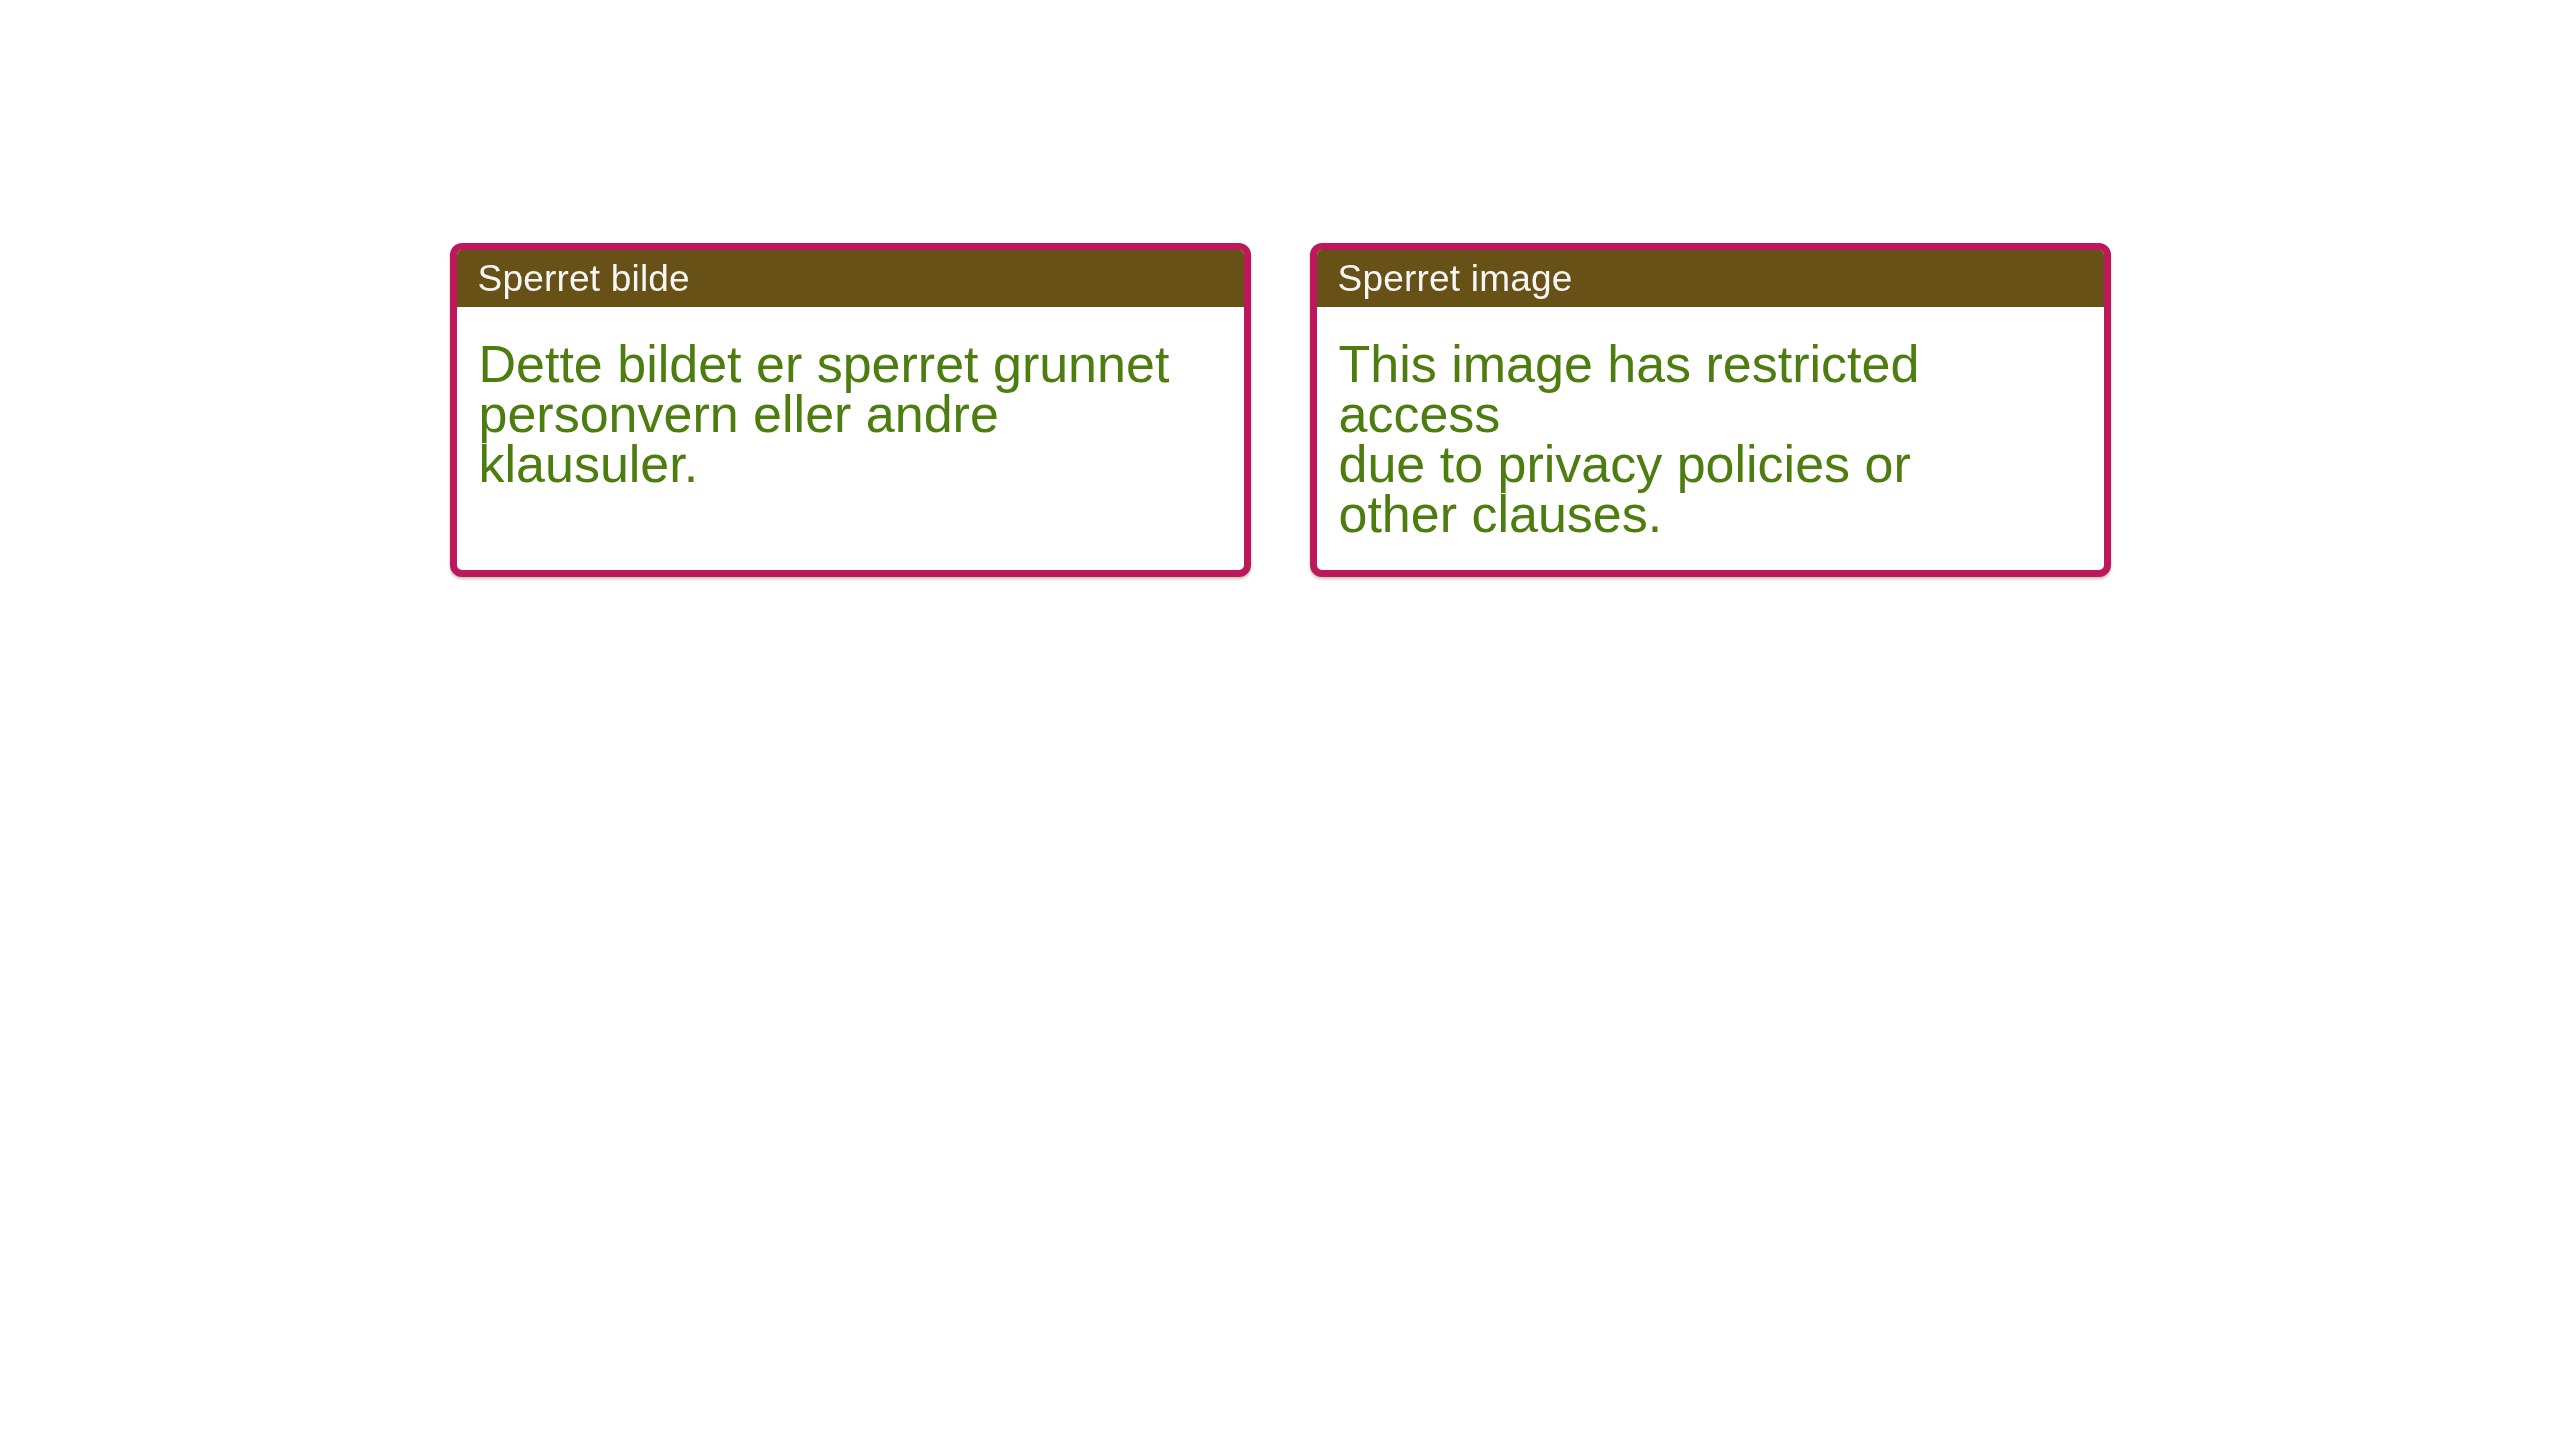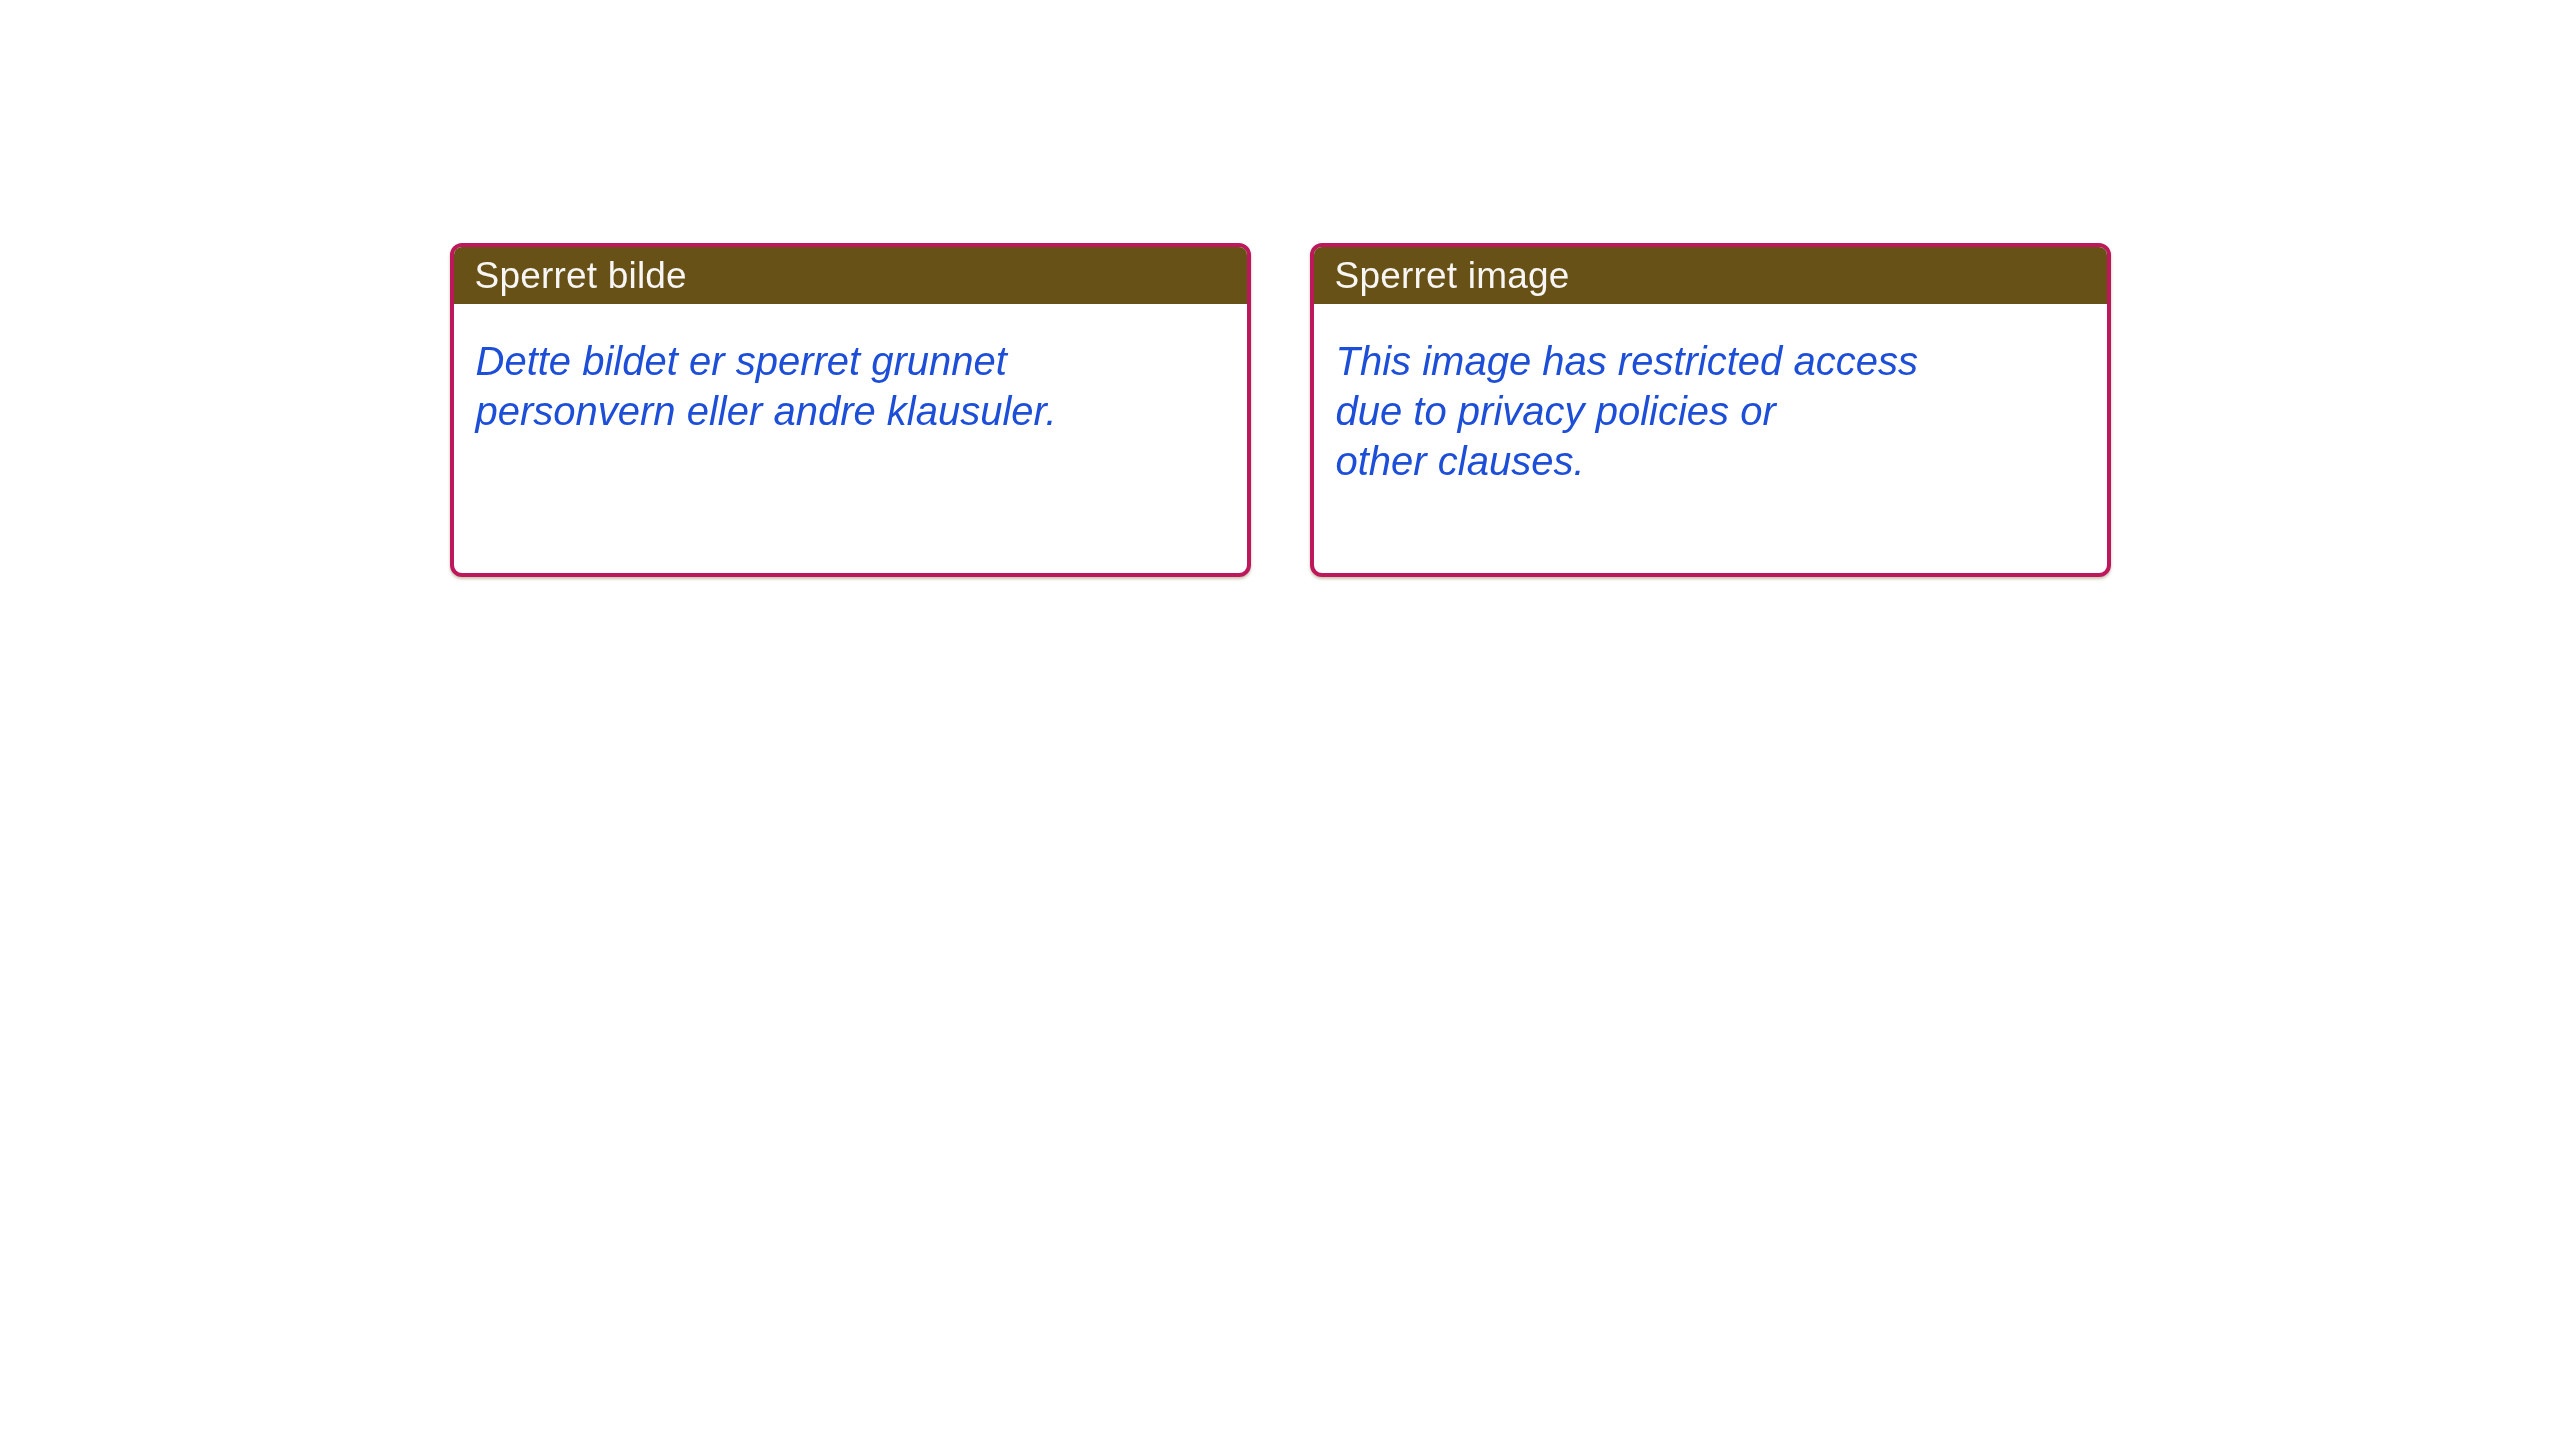--- a/index.html
+++ b/index.html
@@ -22,21 +22,21 @@
     display: flex;
     justify-content: center;
     align-items: flex-start;
     gap: 59px;
   }
   .card {
     width: 801px;
     height: 334px;
     box-sizing: border-box;
     background: #ffffff;
-    border: 4px solid #be185d;
+    border: 7px solid #be185d;
     border-radius: 12px;
     overflow: hidden;
     box-shadow: 0 2px 3px rgba(104, 81, 23, 0.35);
   }
   .card-header {
     background: #685117;
     height: 58px;
     display: flex;
     align-items: center;
     padding: 0 22px;
@@ -49,26 +49,25 @@
     font-weight: 400;
     line-height: 1;
     letter-spacing: 0.2px;
     white-space: nowrap;
   }
   .card-body {
     padding: 32px 22px 0 22px;
   }
   .card-text {
     margin: 0;
-    color: #1d4ed8;
-    font-size: 40px;
+    color: #4d7c0f;
+    font-size: 52px;
     line-height: 50px;
     font-weight: 400;
     white-space: pre-line; 
-    font-style: italic;
   }
 </style>
 </head>
 <body>
 
 <div class="cards-row">
 
   <section class="card">
     <header class="card-header">
       <h2 class="card-title">Sperret bilde</h2>

